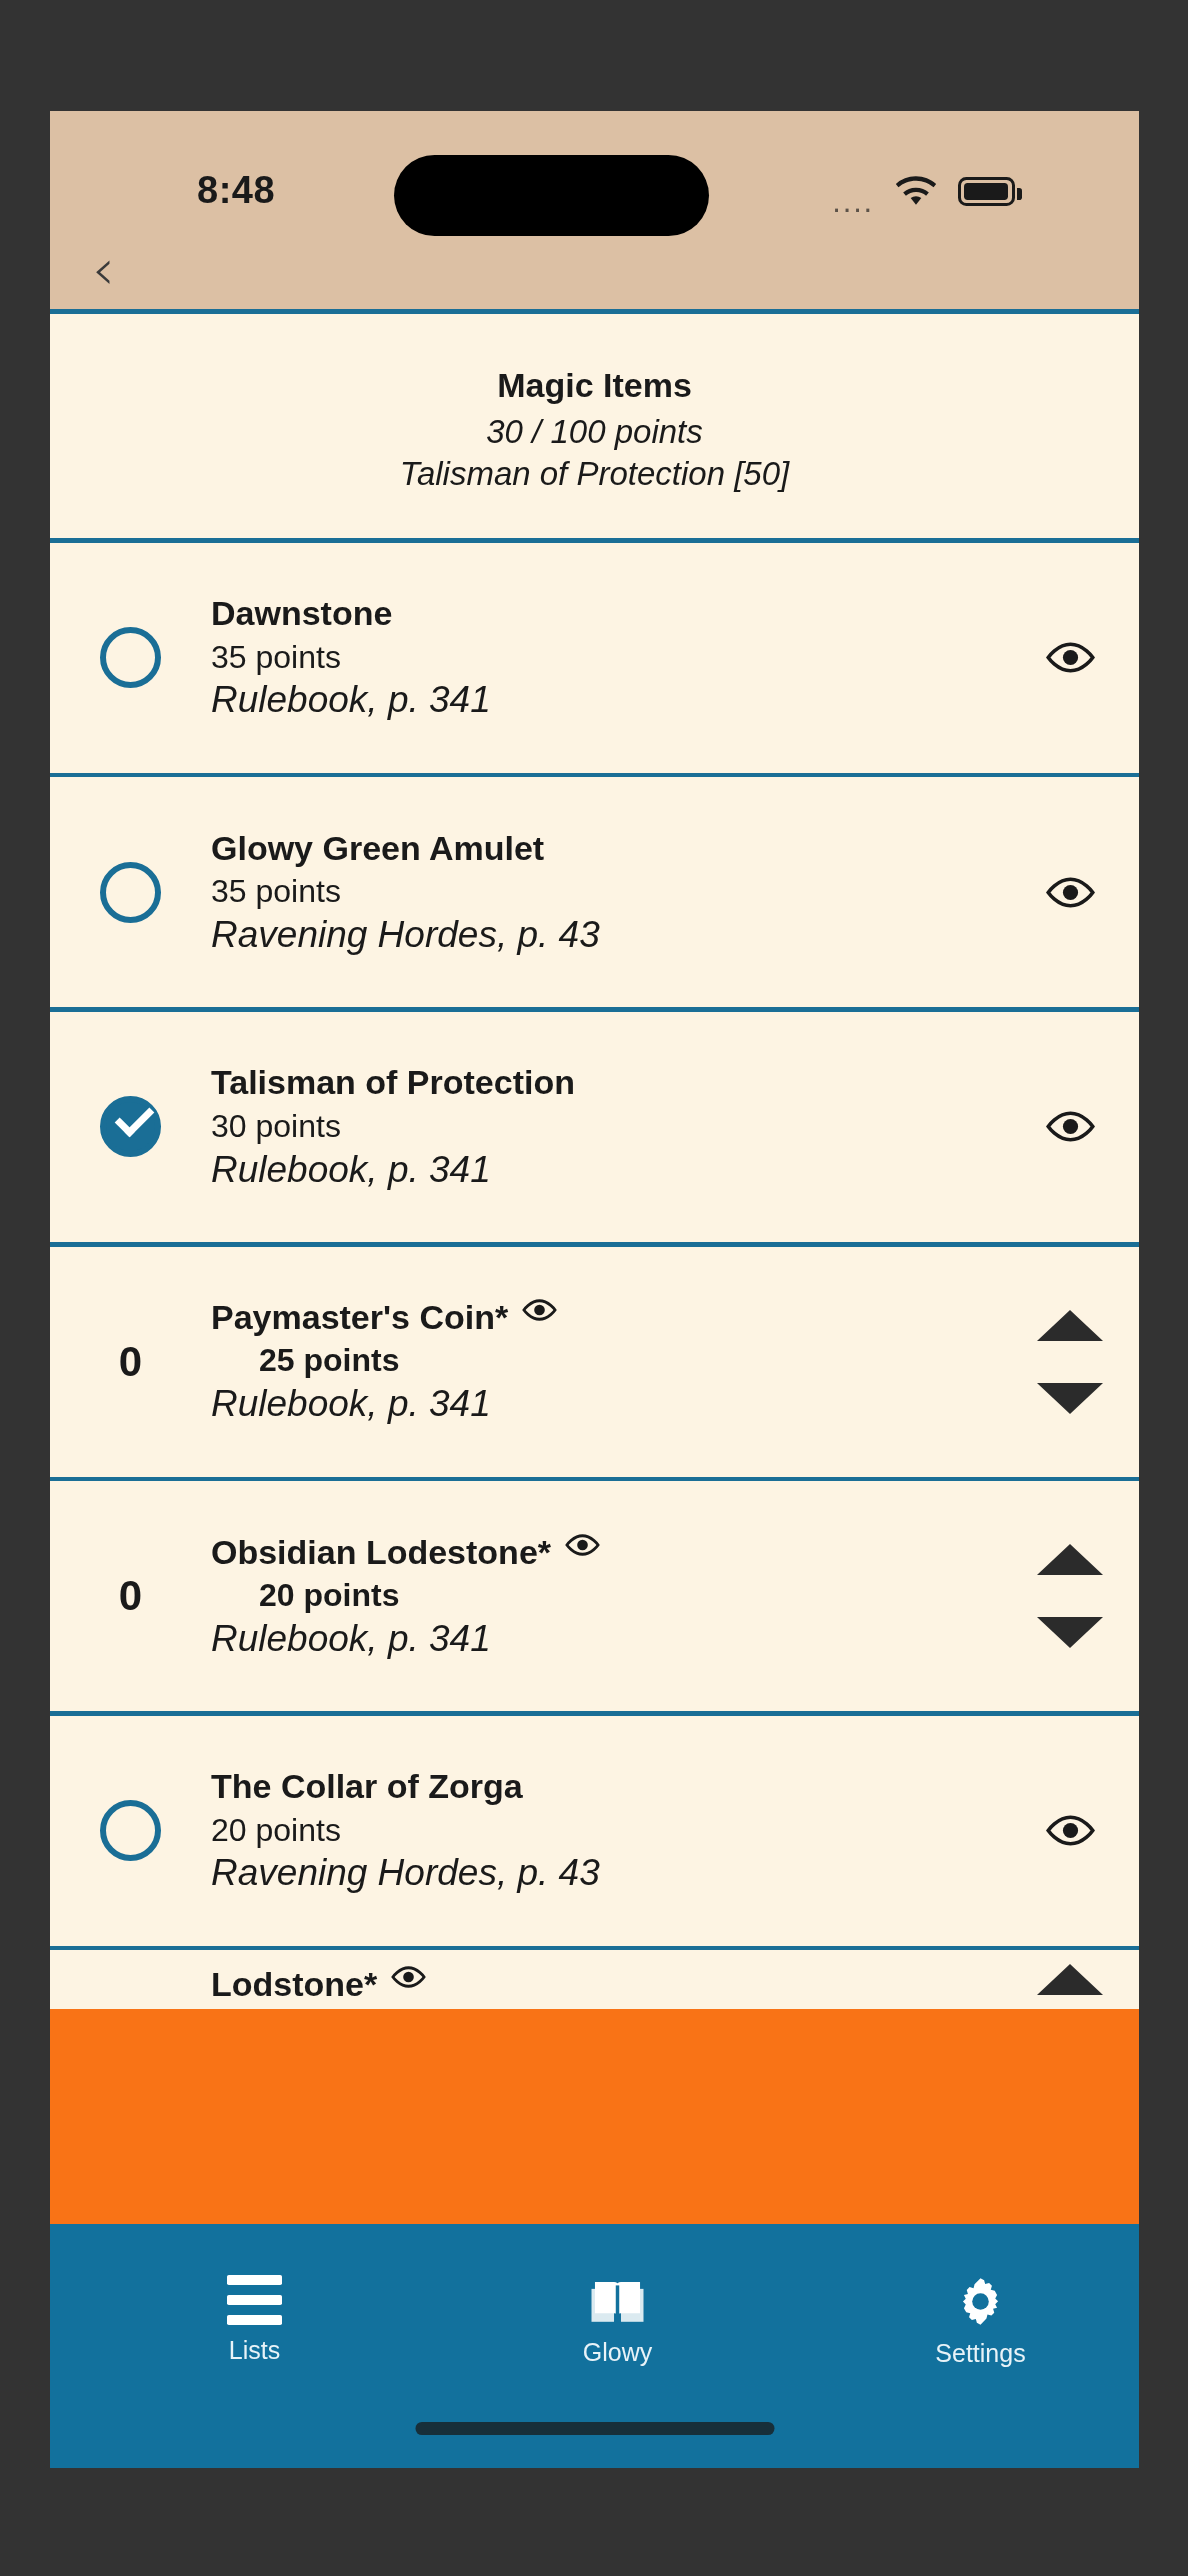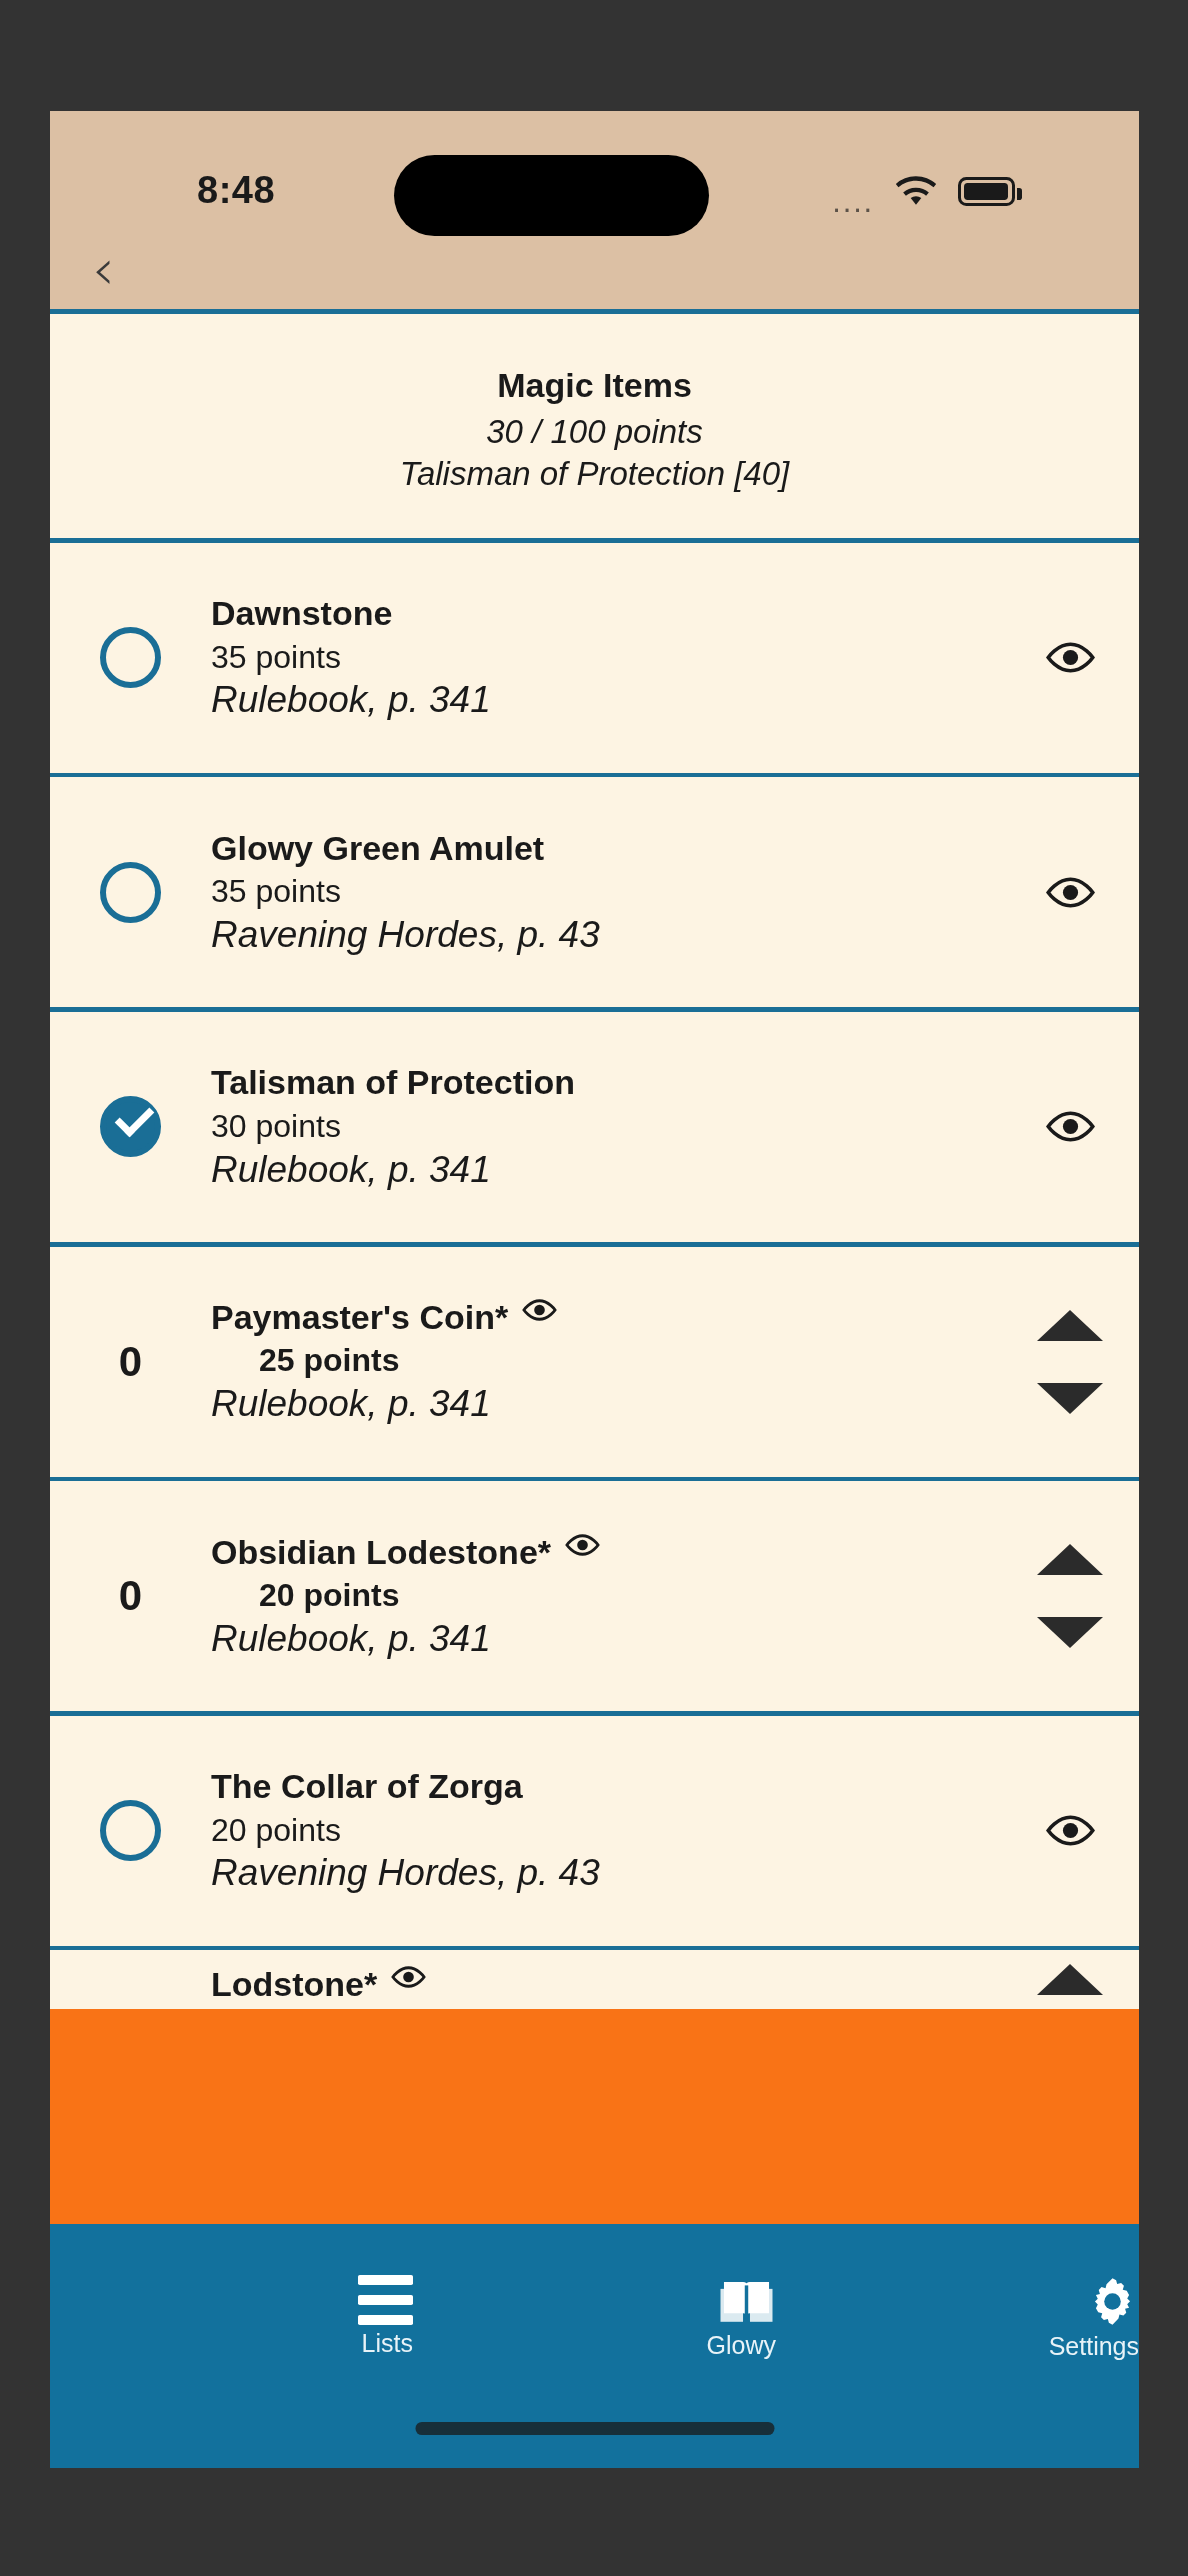--- a/index.html
+++ b/index.html
@@ -210,22 +210,22 @@
     height: 244px;
     background: #12719d;
     display: flex;
     align-items: flex-start;
     padding-top: 51px;
   }
   .tab {
     flex: 1;
     display: flex;
     flex-direction: column;
-    align-items: flex-end;
-    gap: 4px;
+    align-items: center;
+    gap: 11px;
     margin-left: 46px;
   }
   .tab-label {
     font-size: 25px;
     color: #e8f3f8;
   }
   .hamburger {
     width: 55px; height: 50px;
     display: flex; flex-direction: column; justify-content: space-between;
   }
@@ -267,21 +267,21 @@
     <div class="backrow">
       <div class="back-chevron">‹</div>
     </div>
   </div>
 
   <div class="divider"></div>
 
   <div class="header-card">
     <div class="header-title">Magic Items</div>
     <div class="header-sub">30 / 100 points</div>
-    <div class="header-sub">Talisman of Protection [40]</div>
+    <div class="header-sub">Talisman of Protection [50]</div>
   </div>
 
   <div class="divider"></div>
 
   <div class="row">
     <div class="ctrl">
       <div class="circle"></div>
     </div>
     <div class="rowbody">
       <div class="rowtitle">

